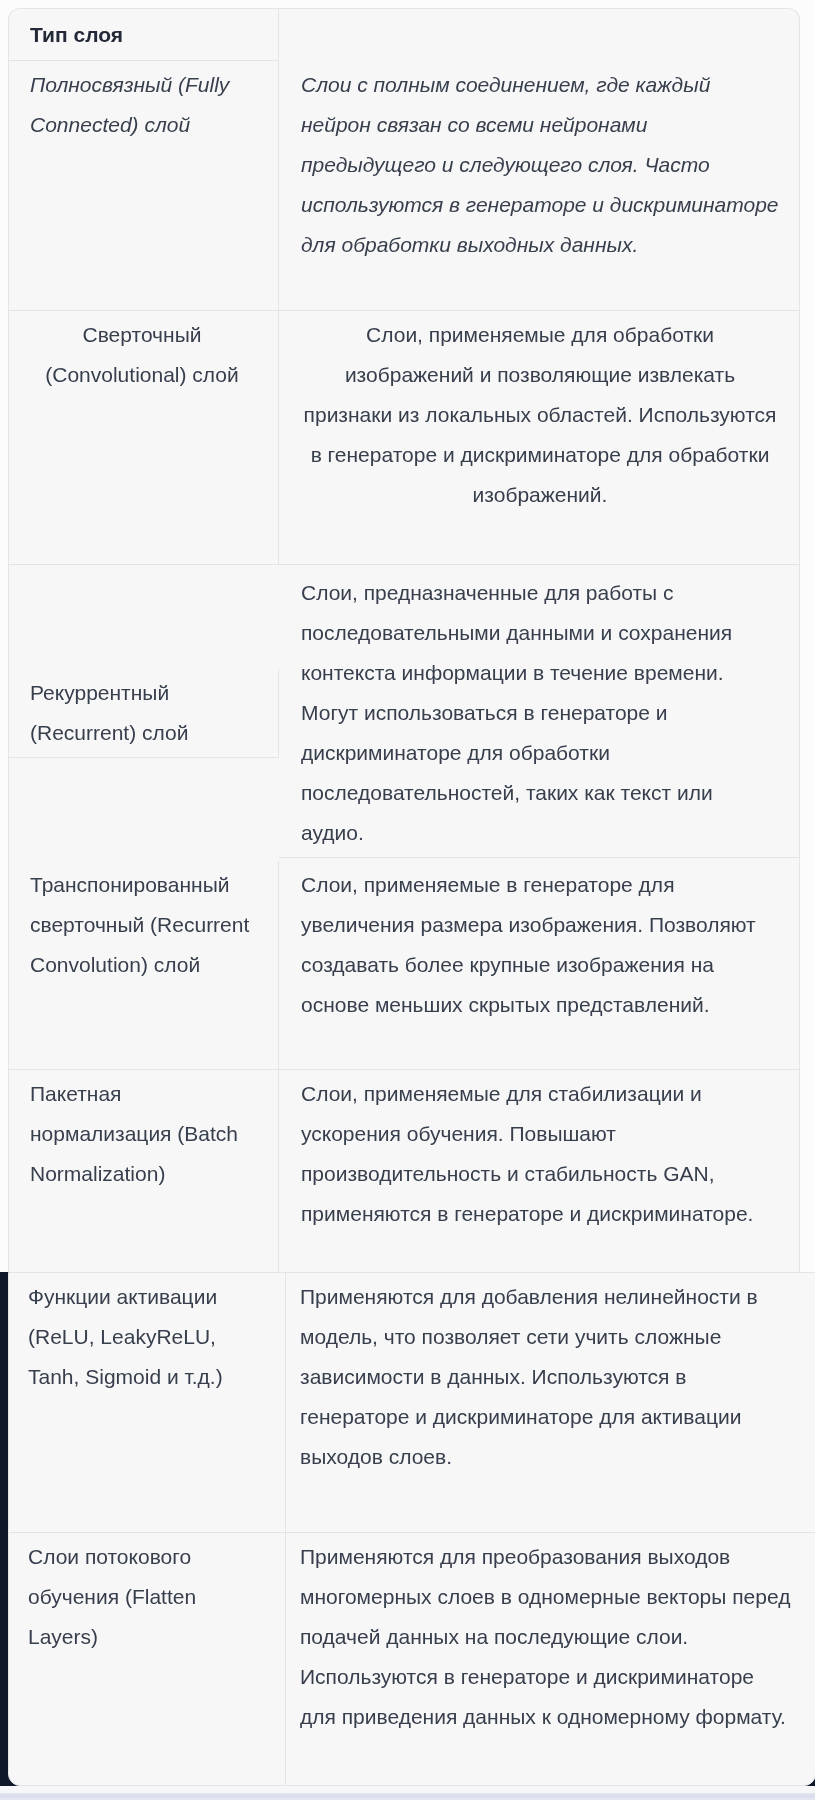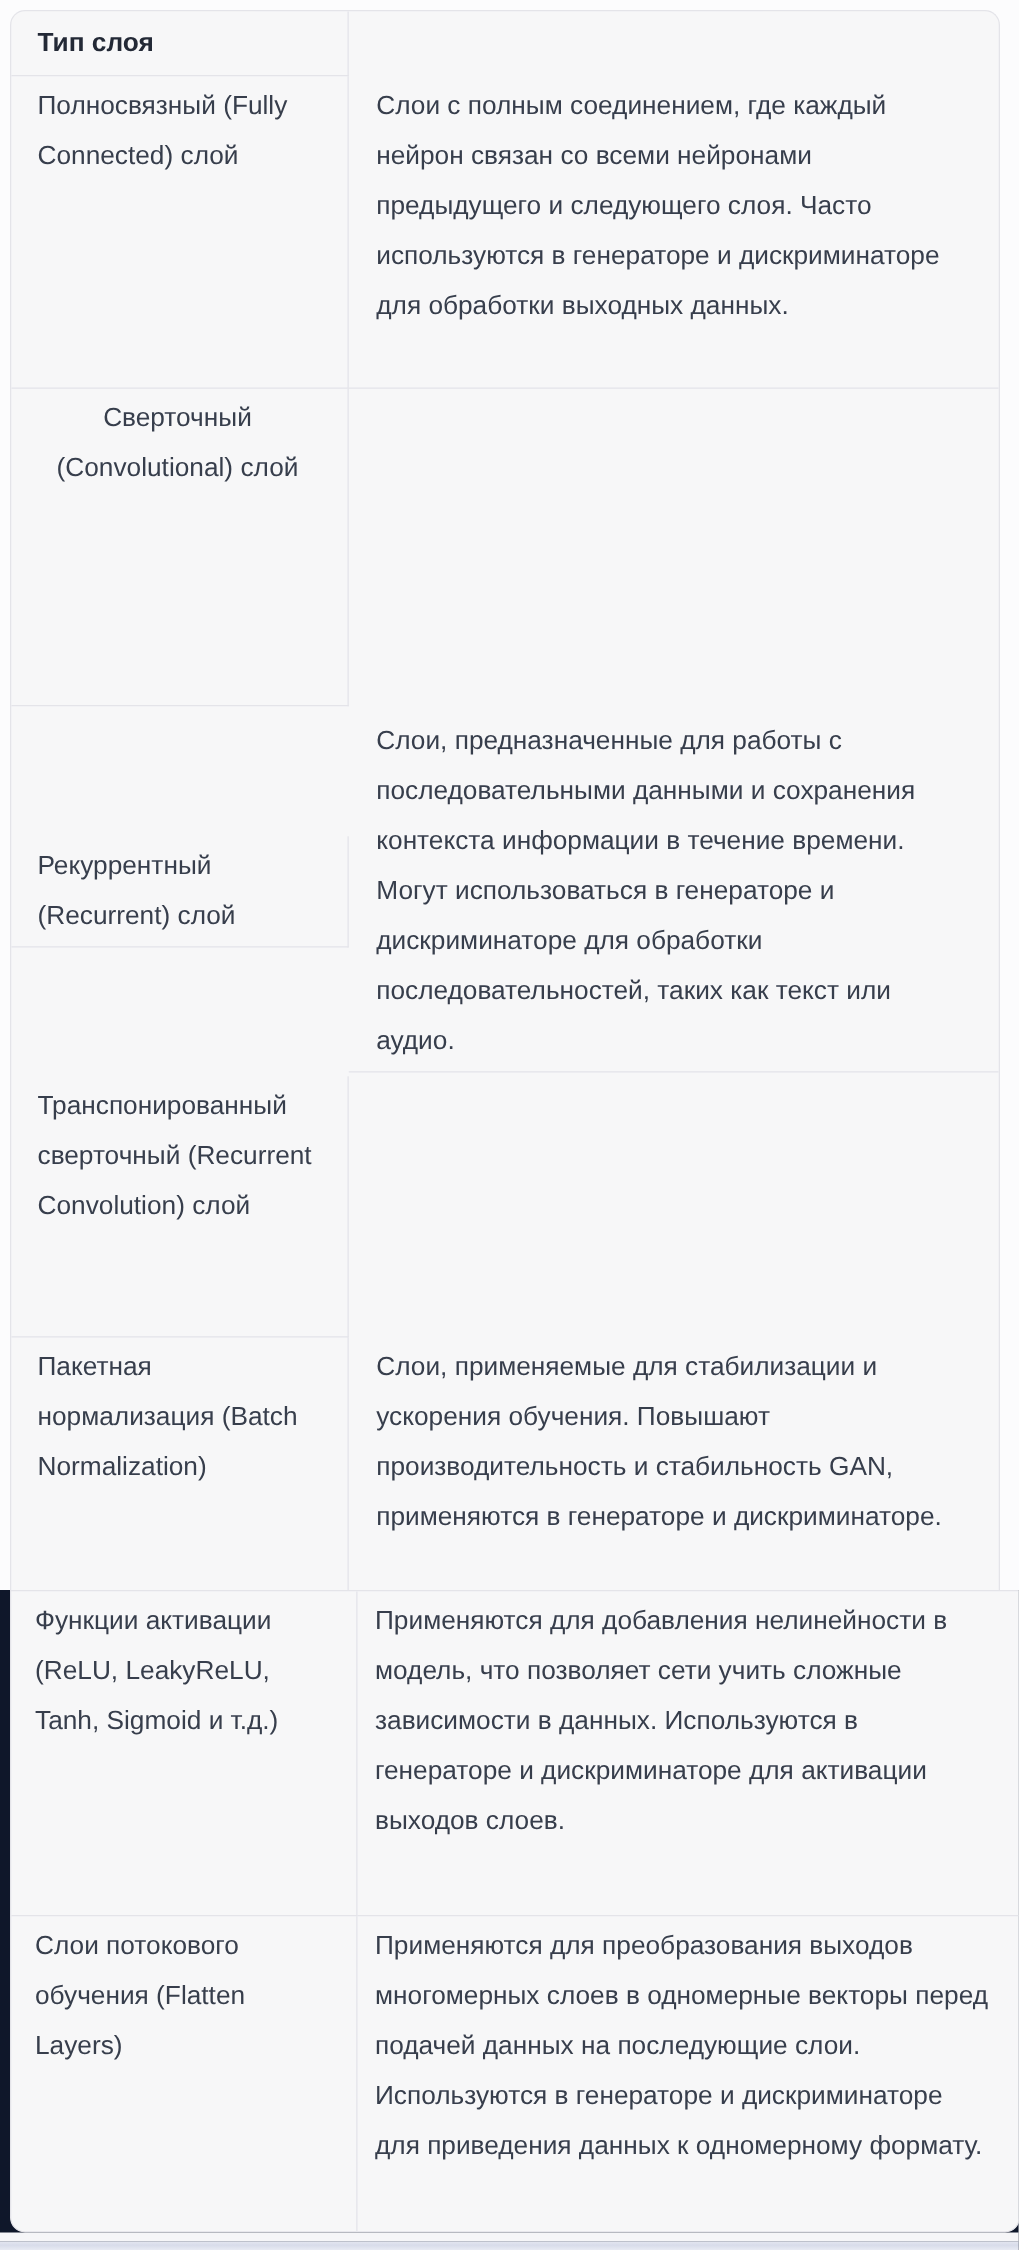--- a/index.html
+++ b/index.html
@@ -53,21 +53,21 @@
   .th{
     font-weight:700;
     color:var(--text-strong);
     display:flex;align-items:center;
   }
   .tr:last-child .th,
   .tr:last-child .td{border-bottom:none;}
 
   
   .ra-h{height:52px;}
-  .ra-0{height:250px;}
+  .ra-0{height:250px;font-style:italic;}
   .ra-1{height:254px;text-align:center;}
   .ra-2{height:296px;align-items:center;}
   .ra-3{height:209px;}
   .ra-4{height:202px;}
   .rb-0{height:260px;}
   .rb-1{height:252px;}
 
   .below-strip{
     position:absolute;left:0;top:514px;width:815px;height:7px;
     background:#f6f6f8;
@@ -84,27 +84,29 @@
   <div class="md-table table-a">
     <div class="tr ra-h">
       <div class="th col1">Тип слоя</div>
     </div>
     <div class="tr ra-0">
       <div class="td col1">Полносвязный (Fully Connected) слой</div>
       <div class="td col2">Слои с полным соединением, где каждый нейрон связан со всеми нейронами предыдущего и следующего слоя. Часто используются в генераторе и дискриминаторе для обработки выходных данных.</div>
     </div>
     <div class="tr ra-1">
       <div class="td col1">Сверточный (Convolutional) слой</div>
+      <div class="td col2">Слои, применяемые для обработки изображений и позволяющие извлекать признаки из локальных областей. Используются в генераторе и дискриминаторе для обработки изображений.</div>
     </div>
     <div class="tr ra-2">
       <div class="td col1">Рекуррентный (Recurrent) слой</div>
       <div class="td col2">Слои, предназначенные для работы с последовательными данными и сохранения контекста информации в течение времени. Могут использоваться в генераторе и дискриминаторе для обработки последовательностей, таких как текст или аудио.</div>
     </div>
     <div class="tr ra-3">
       <div class="td col1">Транспонированный сверточный (Recurrent Convolution) слой</div>
+      <div class="td col2">Слои, применяемые в генераторе для увеличения размера изображения. Позволяют создавать более крупные изображения на основе меньших скрытых представлений.</div>
     </div>
     <div class="tr ra-4">
       <div class="td col1">Пакетная нормализация (Batch Normalization)</div>
       <div class="td col2">Слои, применяемые для стабилизации и ускорения обучения. Повышают производительность и стабильность GAN, применяются в генераторе и дискриминаторе.</div>
     </div>
   </div>
 </section>
 
 <section class="capture capture-b">
   <div class="md-table table-b">

